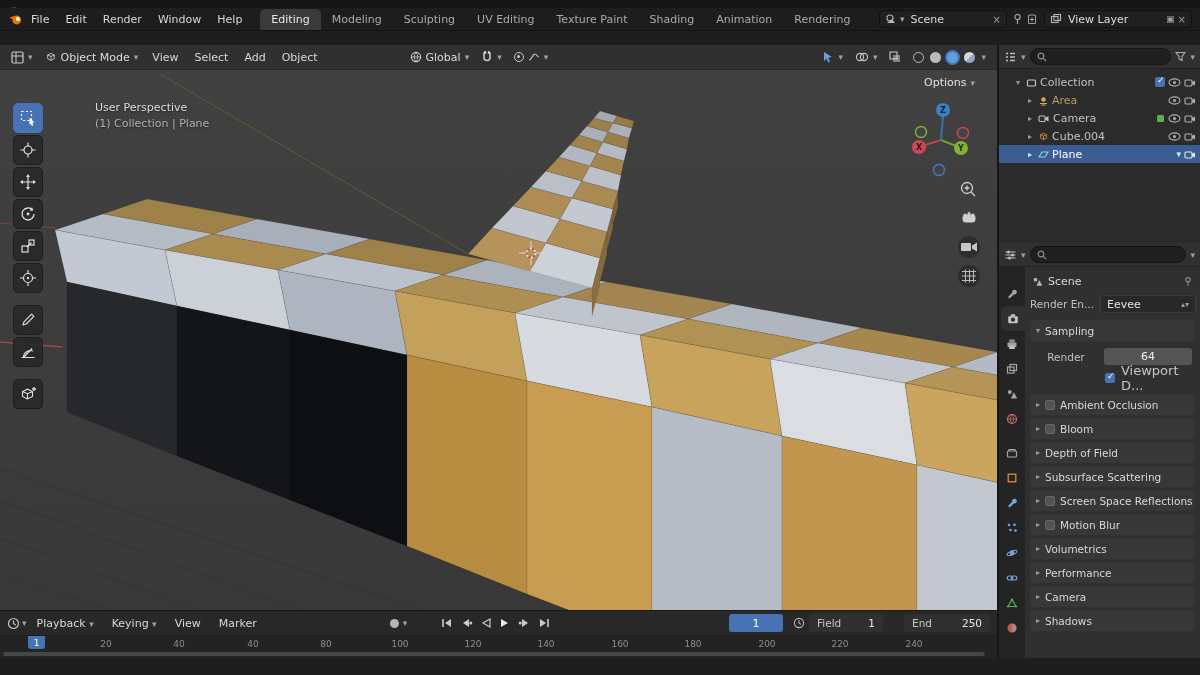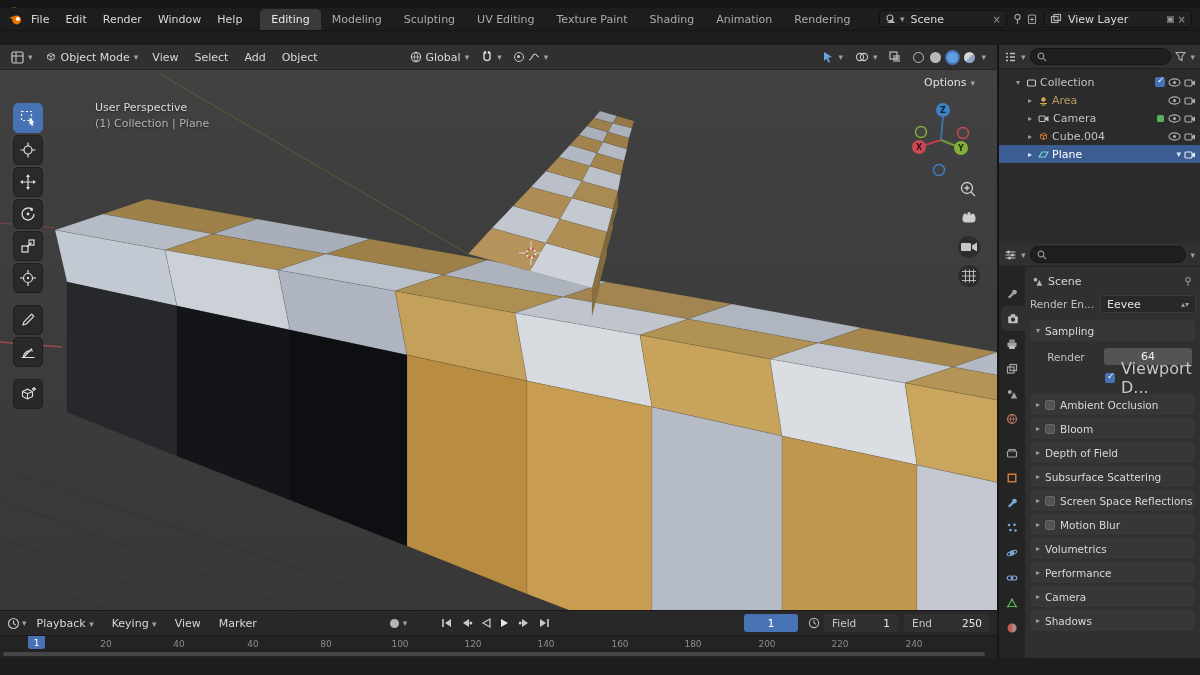--- a/index.html
+++ b/index.html
@@ -719,21 +719,21 @@
         </div>
         <div class="sampbody">
           <div class="prow" style="height:21px">
             <span class="plabel">Render</span>
             <span class="numfield">
                 <span>64</span>
               </span>
           </div>
           <div class="prow" style="height:21px;padding-left:72px;gap:6px">
             <span class="cb on"></span>
-            <span style="font-size:16px">Viewport D...</span>
+            <span style="font-size:13px">Viewport D...</span>
           </div>
         </div>
 
         <div class="sechead">
           <span class="tri" style="width:auto">▸</span>
           <span class="cb"></span>
           <span>Ambient Occlusion</span>
         </div>
         <div class="sechead">
           <span class="tri" style="width:auto">▸</span>
@@ -839,21 +839,21 @@
     <span style="margin:0 2px 0 8px">
         <svg width="12" height="12" viewBox="0 0 13 13">
           <circle cx="6.5" cy="6.5" r="5" fill="none" stroke="#b5b5b5" stroke-width="1.2"></circle>
           <path d="M6.5 3.5 V6.5 L8.8 8" fill="none" stroke="#b5b5b5" stroke-width="1.2"></path>
         </svg>
       </span>
     <div class="sefield" style="width:74px">
       <span>Field</span>
       <span class="v" style="margin-left:auto">1</span>
     </div>
-    <div class="sefield" style="width:86px;margin-left:4px">
+    <div class="sefield" style="width:86px;margin-left:19px">
       <span>End</span>
       <span class="v" style="margin-left:auto">250</span>
     </div>
   </div>
 
   <div class="tl-ruler">
     <span class="tick" style="left:106px">20</span>
     <span class="tick" style="left:179px">40</span>
     <span class="tick" style="left:253px">40</span>
     <span class="tick" style="left:326px">80</span>

